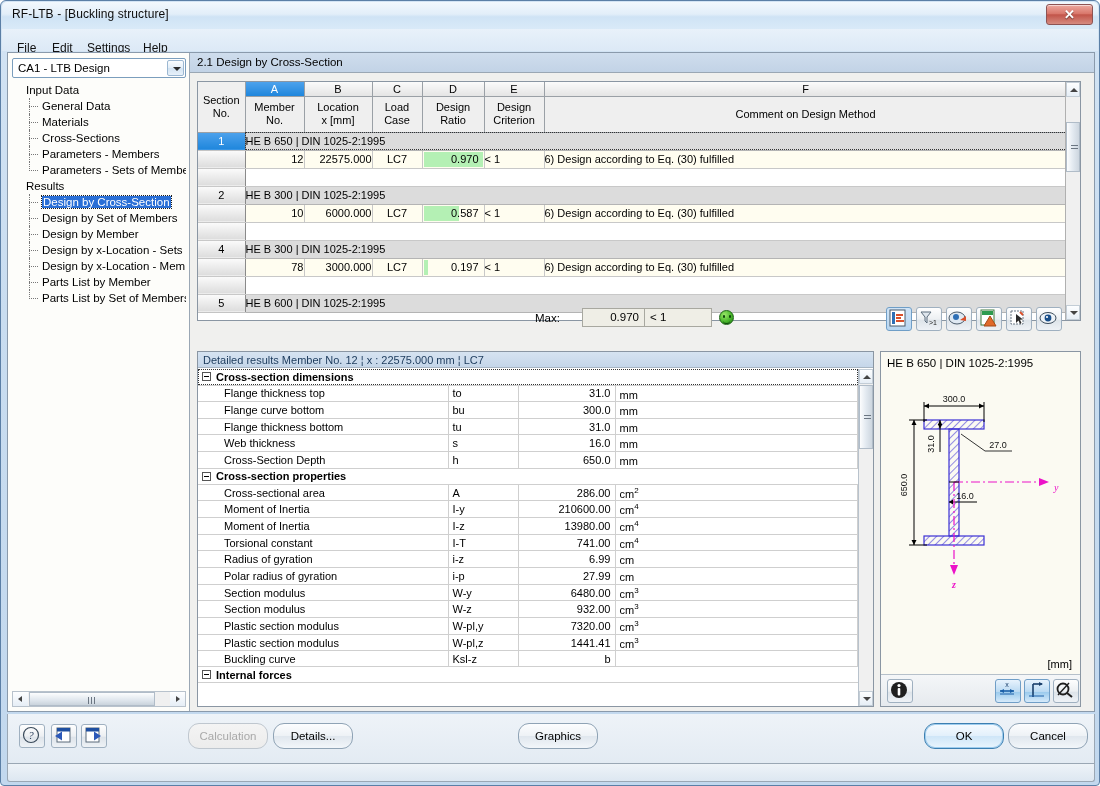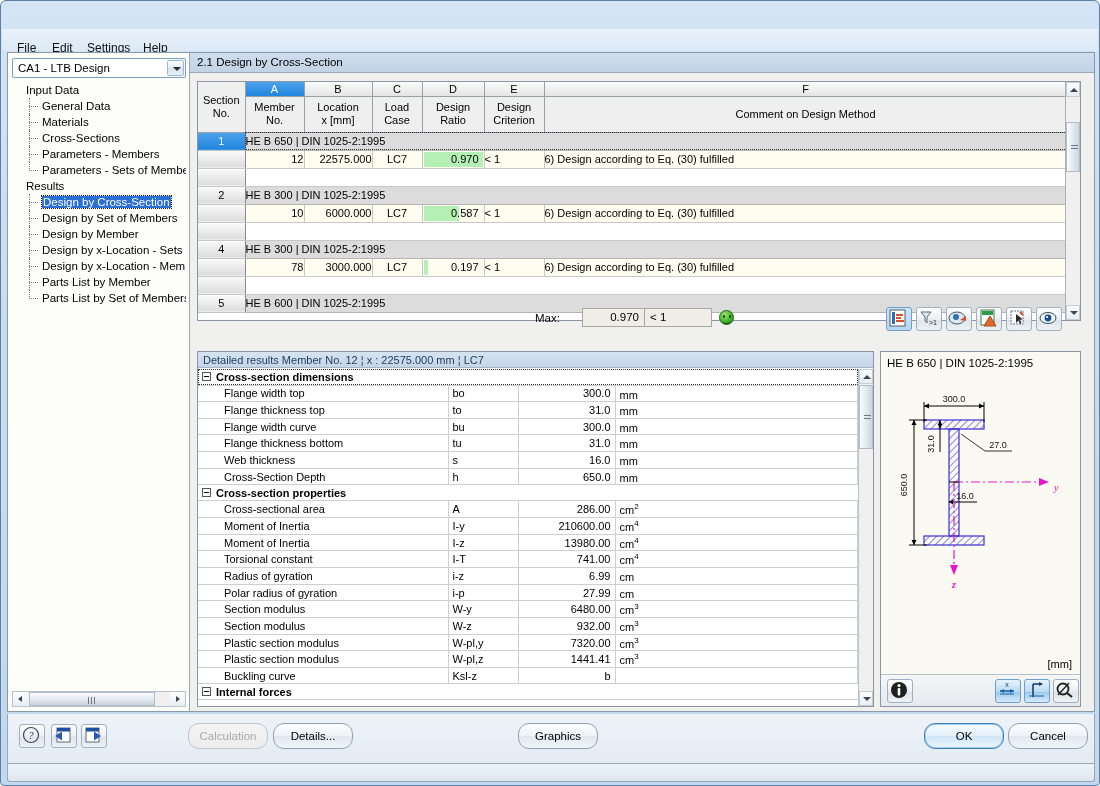--- a/index.html
+++ b/index.html
@@ -367,20 +367,26 @@
     background: linear-gradient(180deg,#eef3f8,#dde7f1);
     border: 1px solid #9aa7b4; border-top: none;
     border-radius: 0 0 3px 3px;
   }
 </style>
 </head>
 <body>
 
 <div id="window">
 
+  <div id="titlebar">
+    <div id="titletext">RF-LTB - [Buckling structure]</div>
+    <div id="closebtn">
+      <div class="x">✕</div>
+    </div>
+  </div>
 
   <div id="menubar">
     <div class="mi" style="left:10px">File</div>
     <div class="mi" style="left:45px">Edit</div>
     <div class="mi" style="left:80px">Settings</div>
     <div class="mi" style="left:136px">Help</div>
   </div>
 
   <div id="client">
 
@@ -596,33 +602,27 @@
 
             <tbody>
                 <tr class="grp focus">
               <td colspan="4">
                 <span class="expander"></span>
                 <span>Cross-section dimensions</span>
               </td>
             </tr>
 
             <tr>
-                  <td class="dlabel">Flange width top</td>
-                  <td class="dsym">bo</td>
-                  <td class="dval">300.0</td>
-                  <td class="dunit"><span>mm</span><span class="sup"></span></td>
-                </tr>
-            <tr>
                   <td class="dlabel">Flange thickness top</td>
                   <td class="dsym">to</td>
                   <td class="dval">31.0</td>
                   <td class="dunit"><span>mm</span><span class="sup"></span></td>
                 </tr>
             <tr>
-                  <td class="dlabel">Flange width curve</td>
+                  <td class="dlabel">Flange curve bottom</td>
                   <td class="dsym">bu</td>
                   <td class="dval">300.0</td>
                   <td class="dunit"><span>mm</span><span class="sup"></span></td>
                 </tr>
             <tr>
                   <td class="dlabel">Flange thickness bottom</td>
                   <td class="dsym">tu</td>
                   <td class="dval">31.0</td>
                   <td class="dunit"><span>mm</span><span class="sup"></span></td>
                 </tr>

